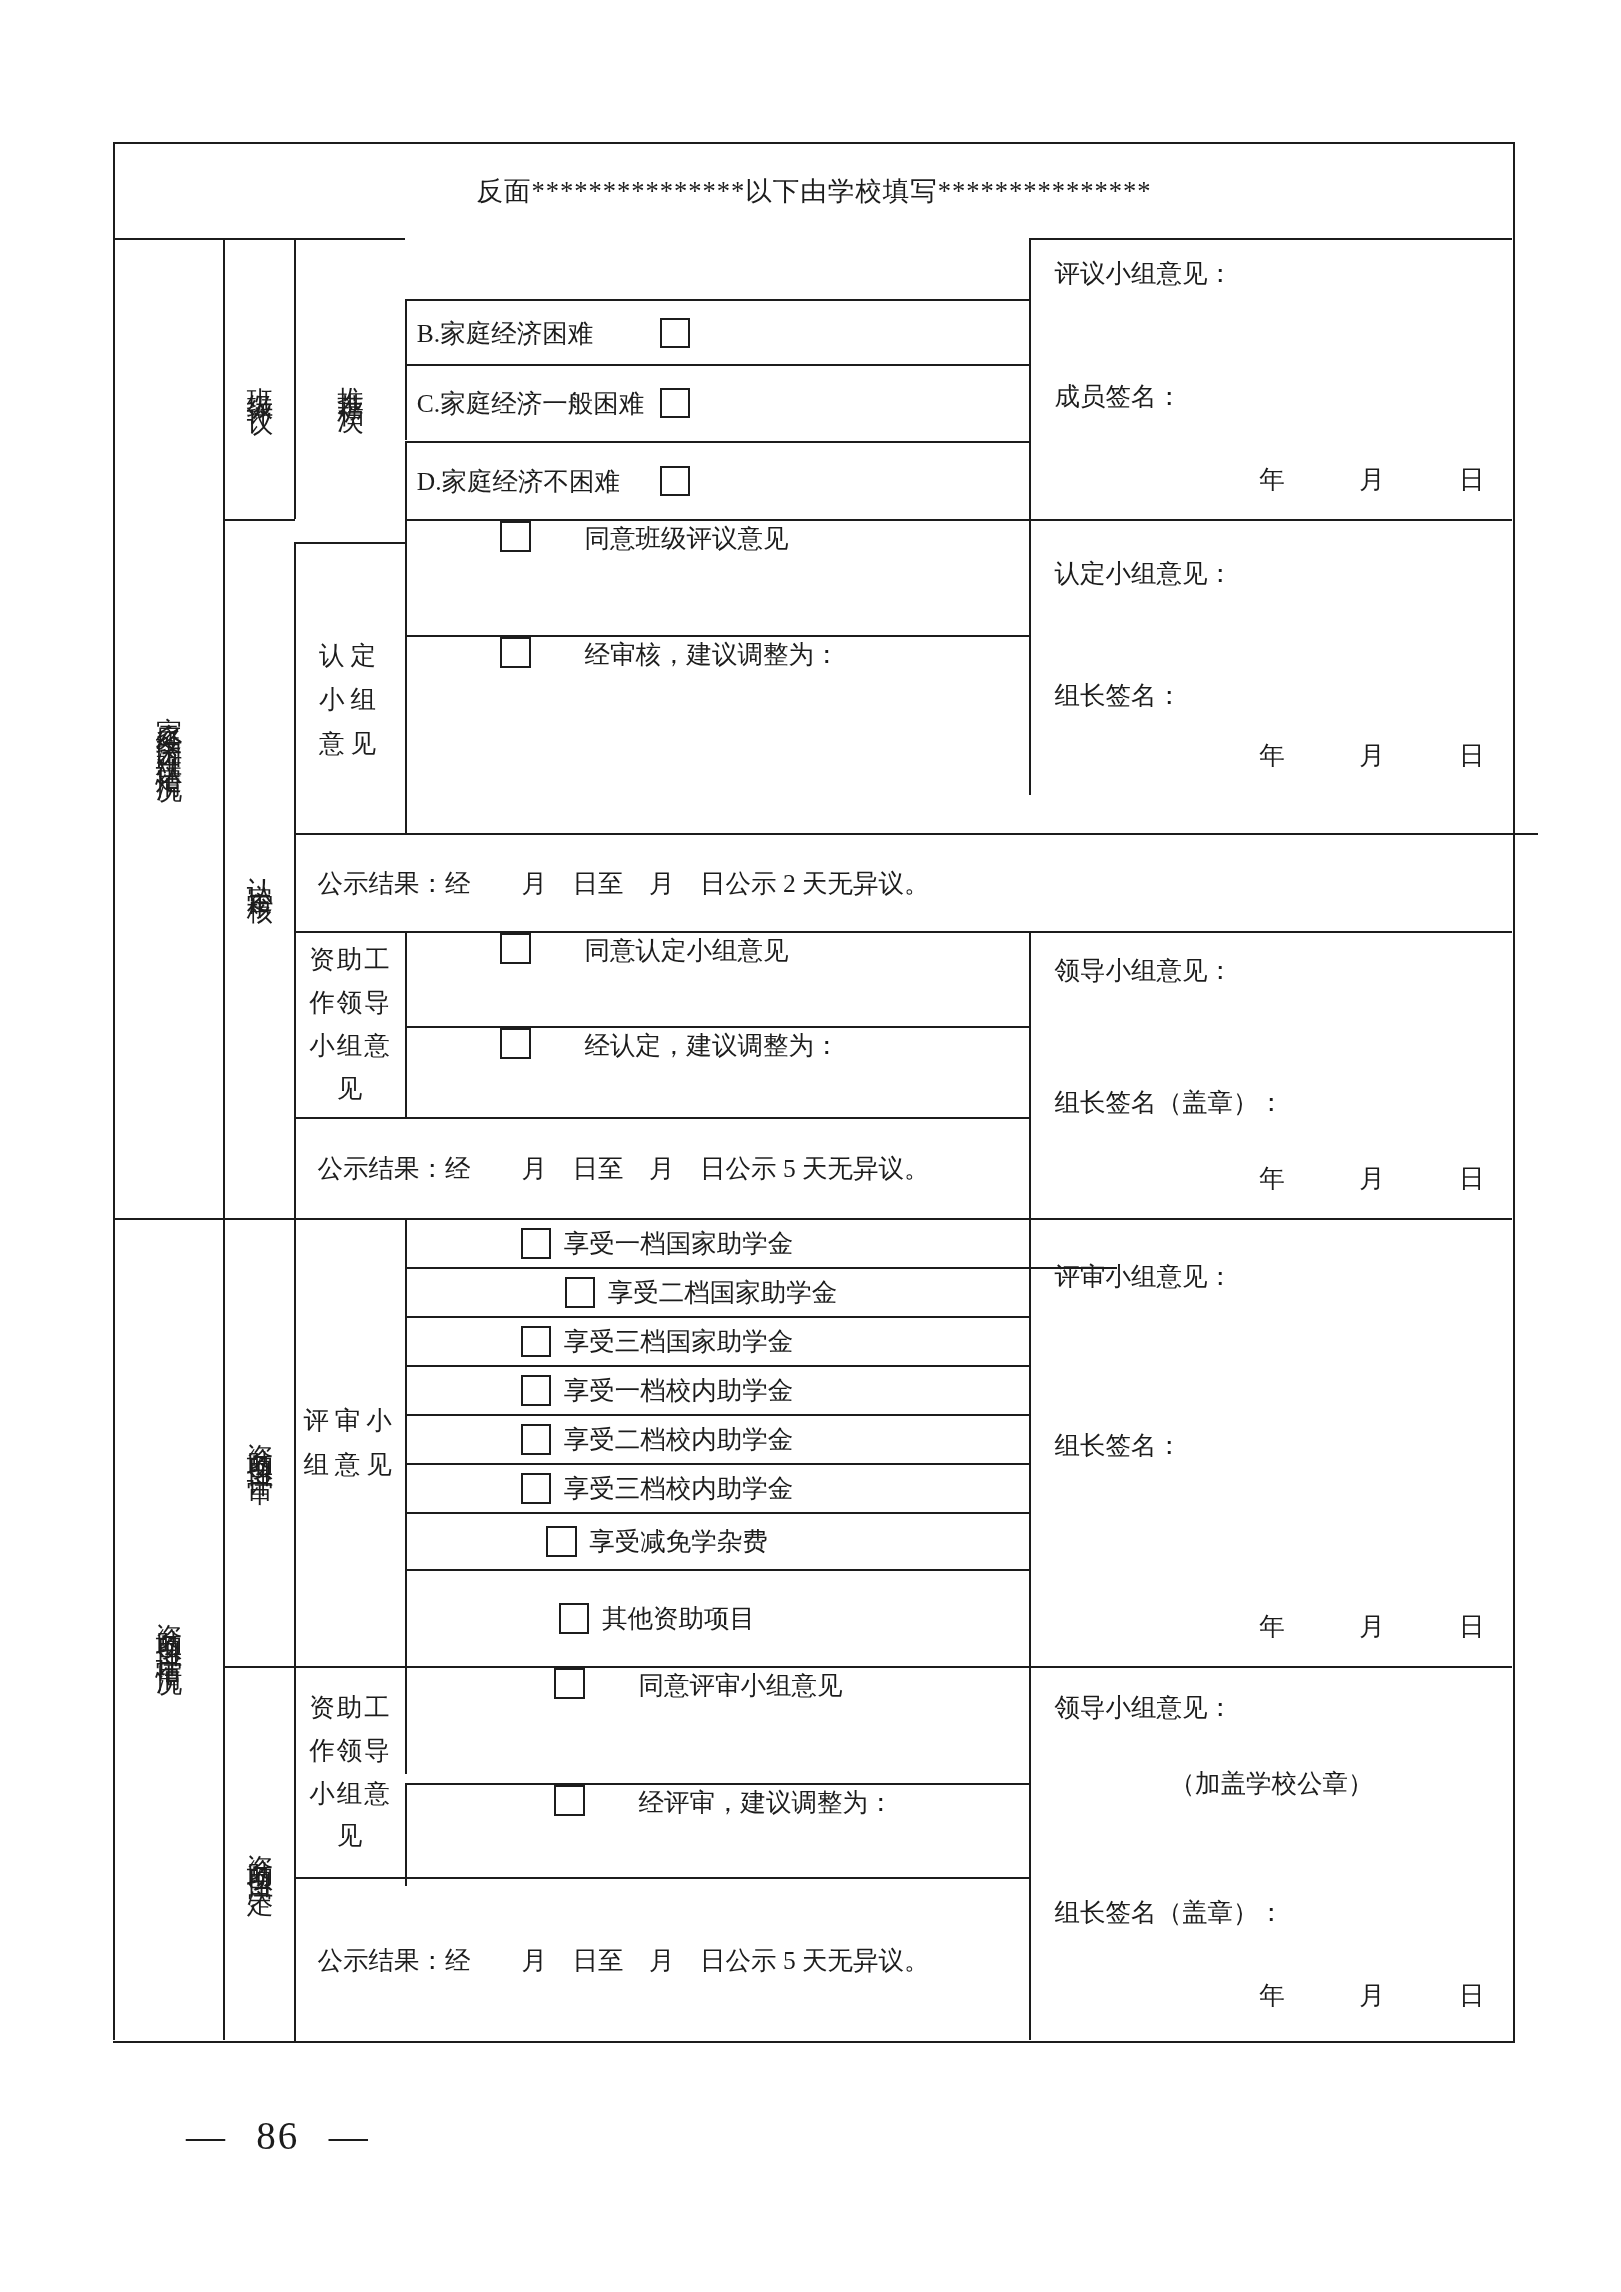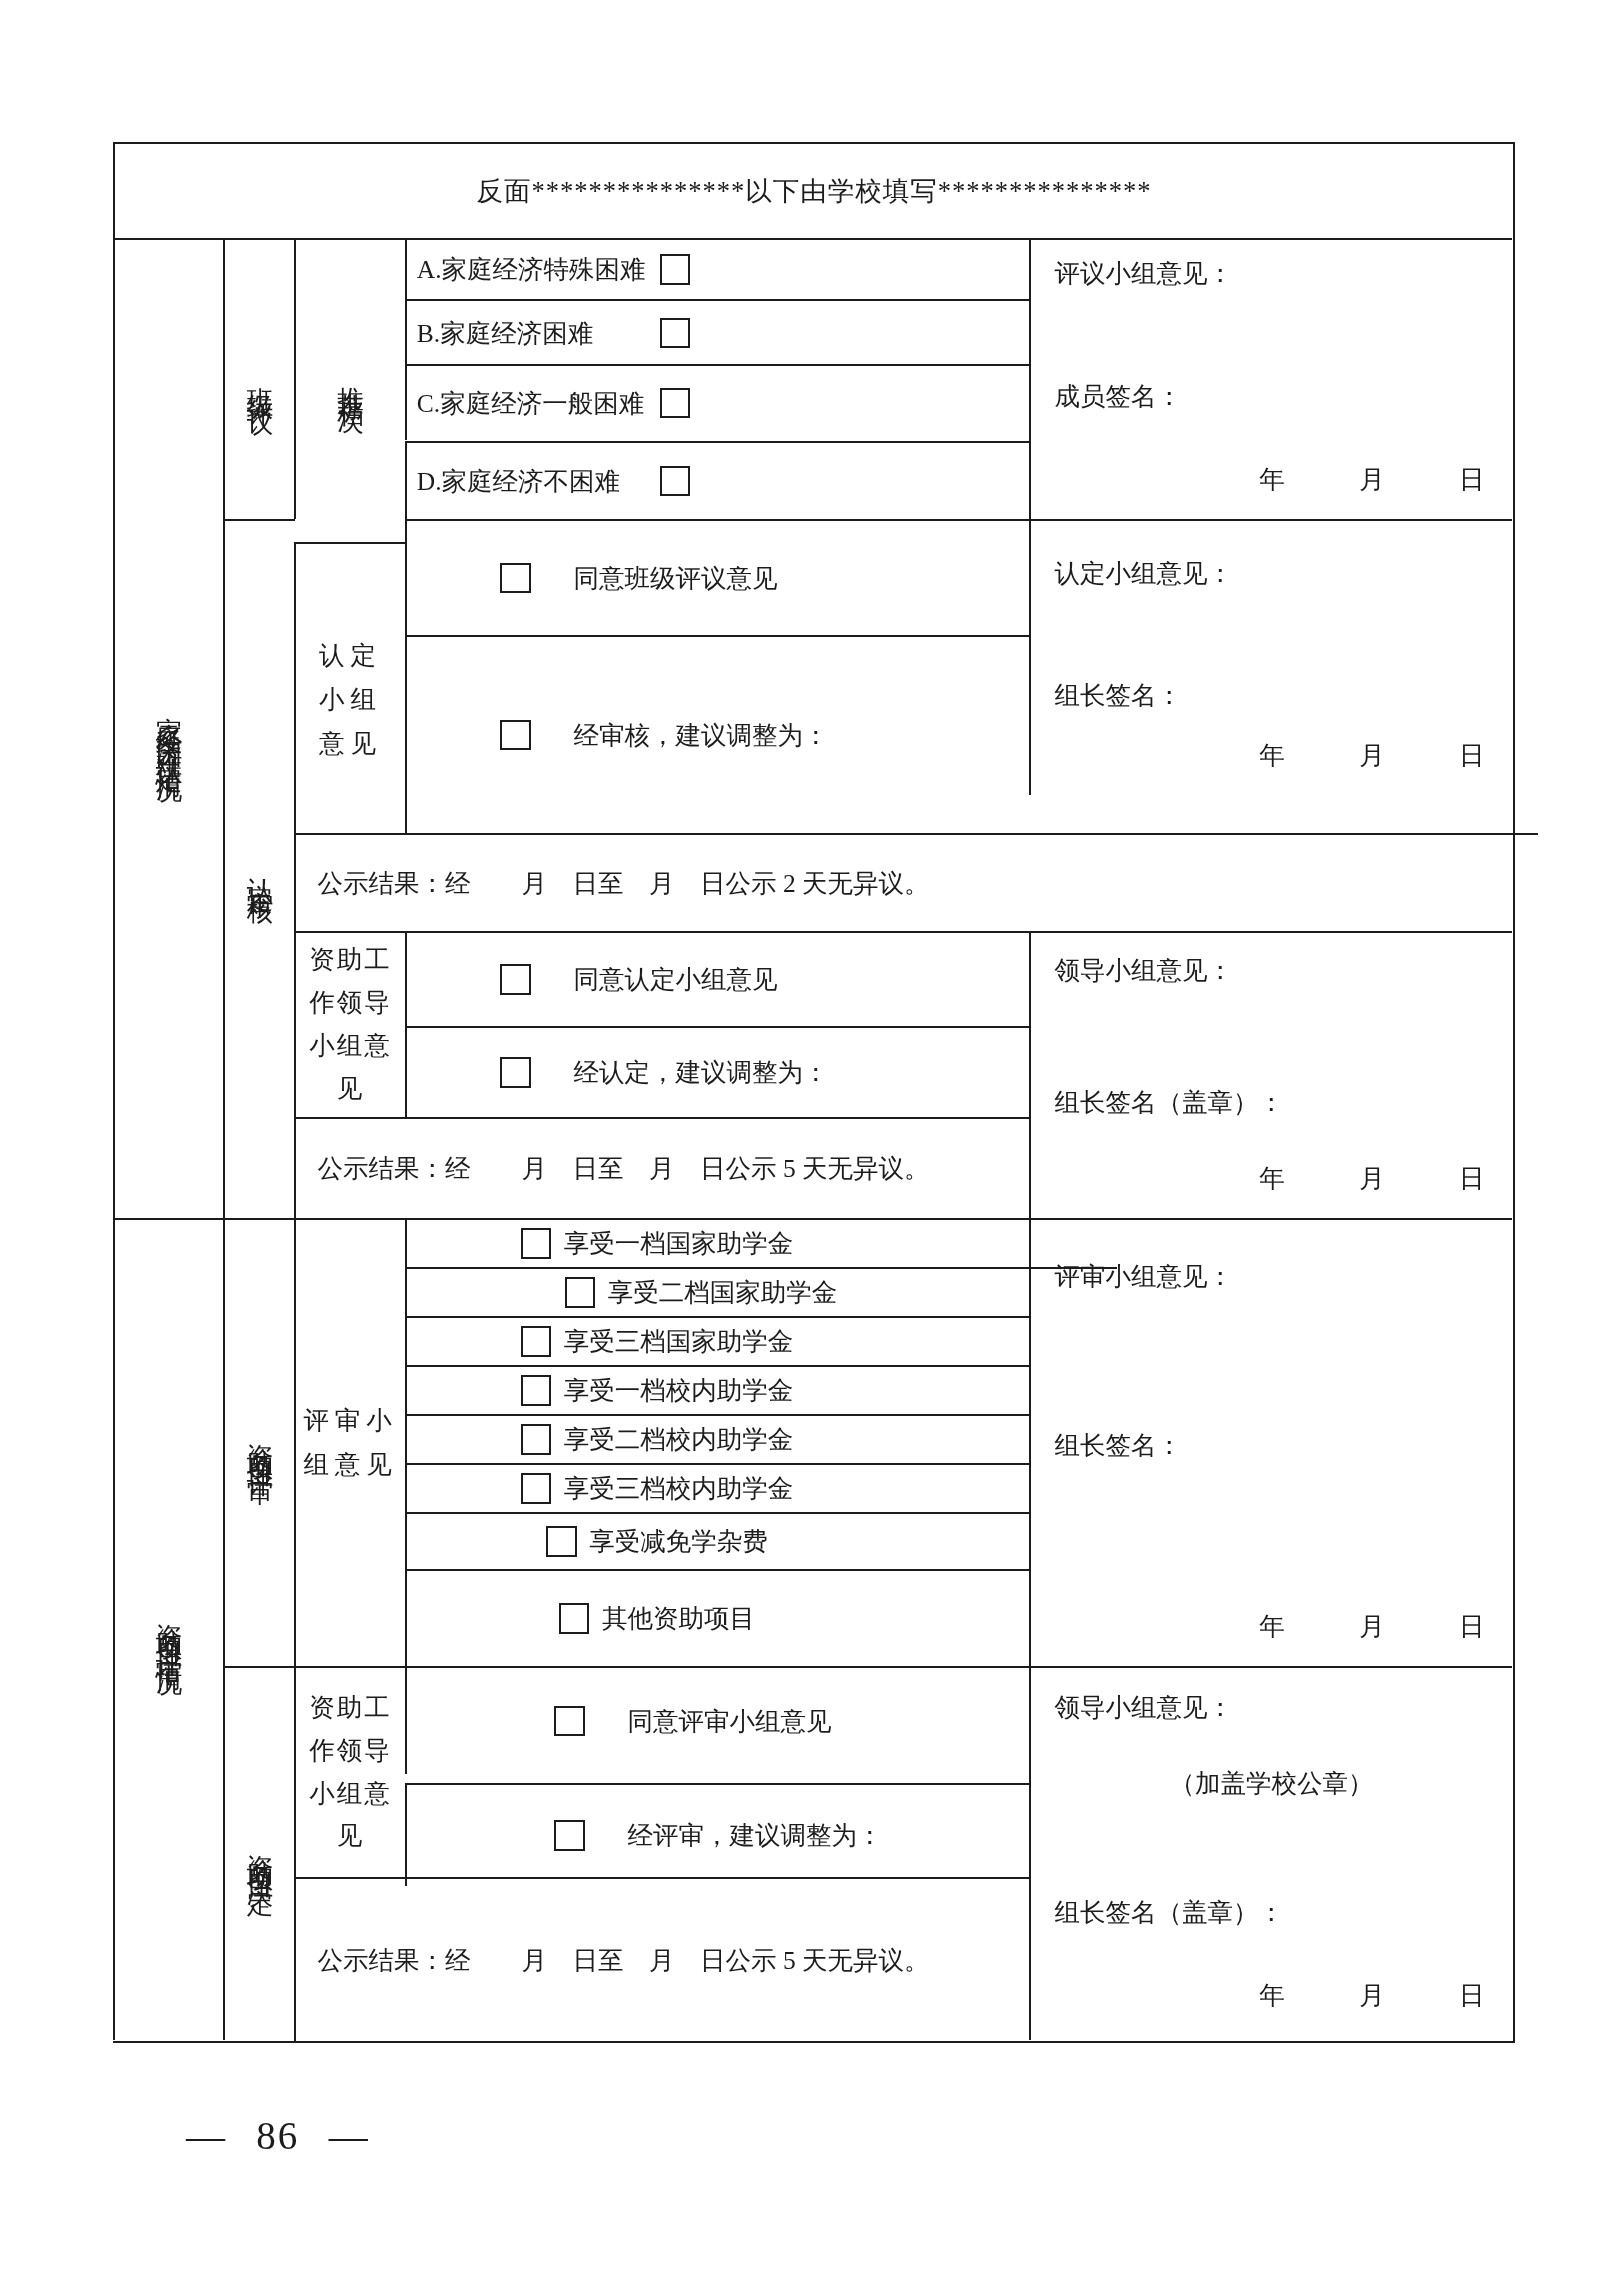--- a/index.html
+++ b/index.html
@@ -24,21 +24,21 @@
     writing-mode:vertical-rl;text-orientation:upright;
     letter-spacing:6.9px;font-size:26.5px;
   }
   .mlabel{
     display:flex;flex-direction:column;align-items:center;justify-content:center;
     letter-spacing:5.9px;line-height:1.72;font-size:25.5px;text-align:center;
   }
   .opt-row{display:flex;align-items:center;padding-left:9.8px;}
   .opt-row .lbl{width:243px;display:inline-block;}
   .cb{width:26.5px;height:26.5px;border:2px solid #1c1c1c;flex:0 0 auto;background:#fff;}
-  .agree-row{display:flex;align-items:center;gap:43px;padding-left:93px;}
+  .agree-row{display:flex;gap:54px;padding-left:93px;}
   .agree-row.s2{padding-left:147px;}
   .aid-row{display:flex;align-items:center;justify-content:center;}
   .aid-row .grp{display:flex;align-items:center;gap:12.7px;transform:translateX(-61px);}
   .pub-row{display:flex;align-items:center;padding-left:21.6px;}
   .op-title{position:absolute;left:23.5px;white-space:nowrap;}
   .op-sign{position:absolute;left:23.5px;white-space:nowrap;}
   .op-date{position:absolute;right:19.6px;bottom:21.6px;letter-spacing:7.8px;white-space:nowrap;}
   .op-stamp{position:absolute;left:0;right:0;text-align:center;white-space:nowrap;}
   .footer{position:absolute;left:186px;top:2113px;font-size:39px;word-spacing:17.6px;letter-spacing:2px;}
 </style>
@@ -68,24 +68,20 @@
     <span>资助项目评审</span>
   </div>
   <div class="cell vlabel" style="left:110px;top:1524px;width:72px;height:374px;">
     <span>资助项目决定</span>
   </div>
 
   <div class="cell vlabel" style="left:181px;top:96px;width:111px;height:281px;">
     <span>推荐档次</span>
   </div>
 
-  <div class="cell opt-row" style="left:292px;top:96px;width:624px;height:61px;">
-    <span class="lbl">A.家庭经济特殊困难</span>
-    <span class="cb"></span>
-  </div>
   <div class="cell opt-row" style="left:292px;top:157px;width:624px;height:66px;">
     <span class="lbl">B.家庭经济困难</span>
     <span class="cb"></span>
   </div>
   <div class="cell opt-row" style="left:292px;top:222px;width:624px;height:76px;">
     <span class="lbl">C.家庭经济一般困难</span>
     <span class="cb"></span>
   </div>
   <div class="cell opt-row" style="left:292px;top:299px;width:624px;height:78px;">
     <span class="lbl">D.家庭经济不困难</span>

